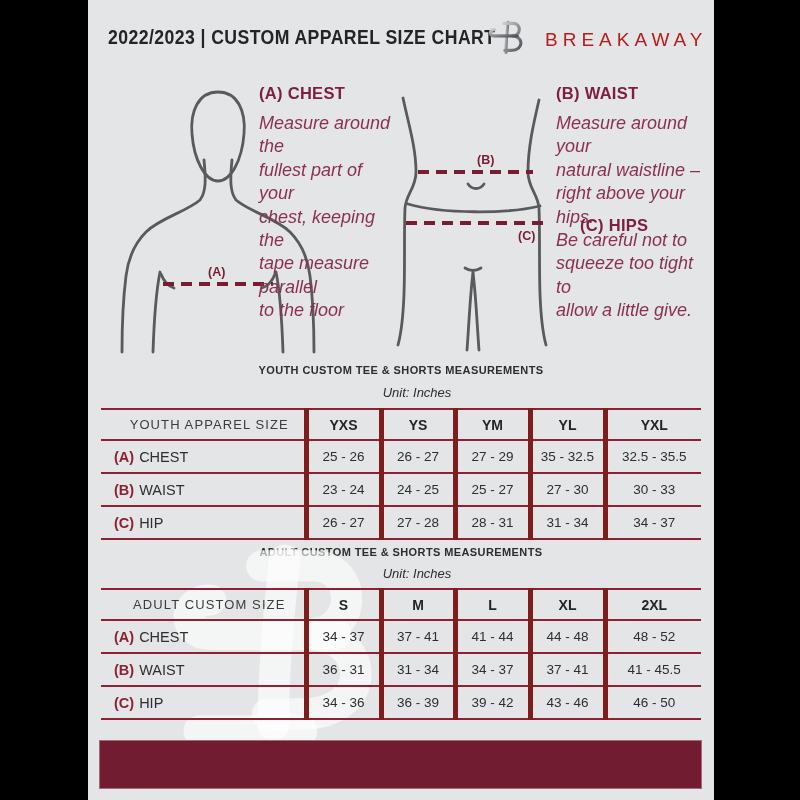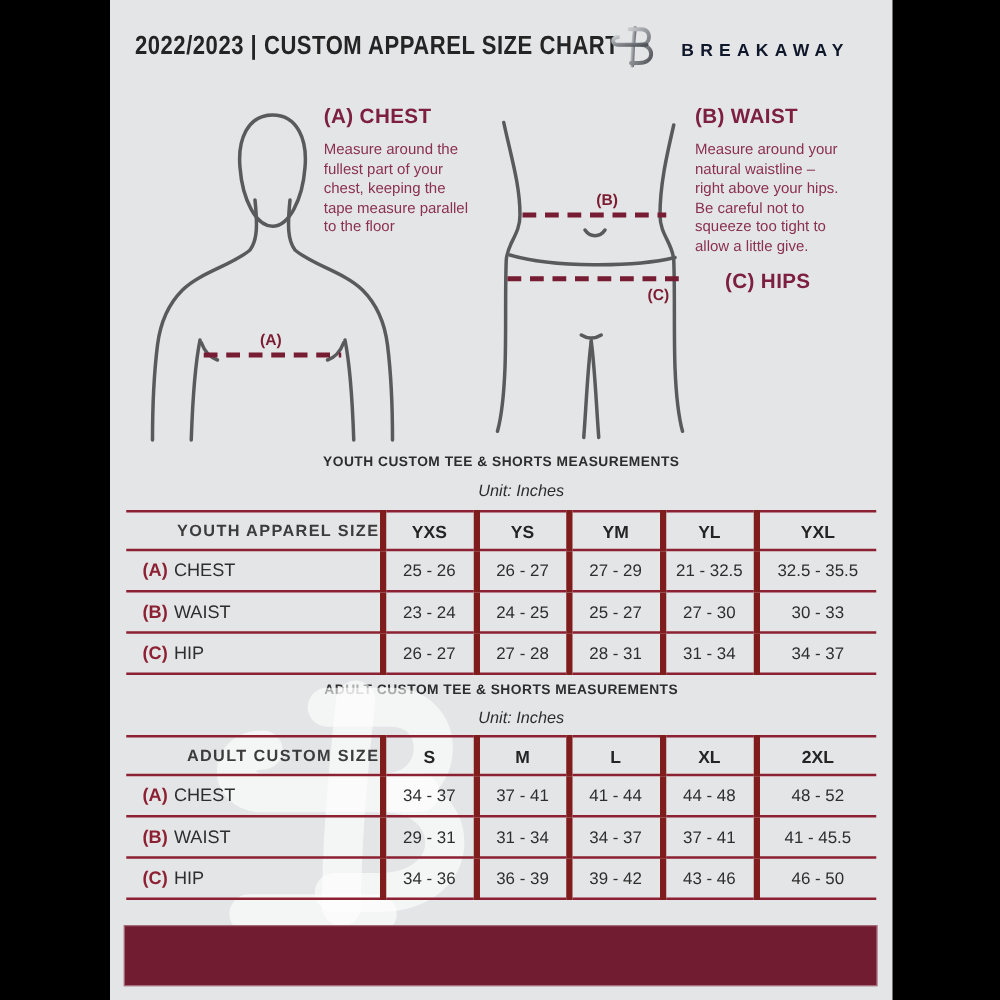--- a/index.html
+++ b/index.html
@@ -12,26 +12,26 @@
     background:#e4e5e7;
   }
   .abs{position:absolute}
 
   
   .hdr-title{
     left:20px;top:25px;font-size:21px;font-weight:700;color:#242424;
     letter-spacing:.5px;white-space:nowrap;transform:scaleX(.84);transform-origin:left top;
   }
   .brand{left:396px;top:18px;display:flex;align-items:center;gap:9px}
-  .brand-name{font-size:14px;font-weight:700;letter-spacing:5px;color:#0f172a;white-space:nowrap}
+  .brand-name{font-size:19px;font-weight:400;letter-spacing:5px;color:#b91c1c;white-space:nowrap}
 
   
   .guide{width:152px}
   .guide h3{margin:0 0 9px 0;font-size:16.5px;font-weight:700;color:#7d2040;letter-spacing:.3px}
-  .guide p{margin:0;font-size:12px;color:#8a3150;line-height:1.3;white-space:pre-line}
+  .guide p{margin:0;font-size:18px;font-style:italic;color:#8a3150;line-height:1.3;white-space:pre-line}
   #guide-chest{left:171px;top:84px;width:140px}
   #guide-waist{left:468px;top:84px}
   #guide-hips{left:492px;top:216px}
 
   
   .fig{overflow:visible}
   .fig path{fill:none;stroke:#595a5c;stroke-width:2.8;stroke-linecap:round}
   .fig .dash{stroke:#771d33;stroke-width:4;stroke-dasharray:11 7;stroke-linecap:butt}
   .fig text{font-family:"Liberation Sans",sans-serif;font-size:12.5px;font-weight:700;fill:#7b1c33}
 
@@ -41,21 +41,21 @@
 
   
   table.size-table{
     border-collapse:collapse;table-layout:fixed;width:600px;left:13px;z-index:2;
     background:transparent;
   }
   .size-table th,.size-table td{padding:0;overflow:hidden;white-space:nowrap}
   .size-table thead tr{height:31px;border-top:2px solid #8c2133;border-bottom:2px solid #8c2133}
   .size-table tbody tr{height:33px;border-bottom:2px solid #8c2133}
   .size-table th+th,.size-table td+td{border-left:5px solid #7f1d1d}
-  .size-table th.lbl{font-size:13px;font-weight:700;color:#3c3c3c;letter-spacing:1.1px;text-align:right;padding-left:14px}
+  .size-table th.lbl{font-size:13px;font-weight:400;color:#3c3c3c;letter-spacing:1.1px;text-align:center;padding-left:14px}
   .size-table th.sz{font-weight:700;font-size:14px;color:#242424;text-align:center}
   .size-table td{font-size:13.5px;color:#2e2e2e;text-align:center}
   .size-table td.rowlbl{text-align:left;padding-left:13px;font-size:14.5px}
   .rk{color:#8c2133;font-weight:700;margin-right:5px}
 
   
   #watermark{left:58px;top:543px;width:300px;height:228px;z-index:1}
   #watermark path{fill:none;stroke:rgba(255,255,255,.6);stroke-width:11;stroke-linecap:round}
   .footer-bar{
     left:11px;top:740px;width:603px;height:49px;background:#721c31;
@@ -161,21 +161,21 @@
         <th class="sz">YL</th>
         <th class="sz">YXL</th>
       </tr>
     </thead>
     <tbody>
       <tr>
         <td class="rowlbl"><span class="rk">(A)</span><span>CHEST</span></td>
         <td>25 - 26</td>
         <td>26 - 27</td>
         <td>27 - 29</td>
-        <td>21 - 32.5</td>
+        <td>35 - 32.5</td>
         <td>32.5 - 35.5</td>
       </tr>
       <tr>
         <td class="rowlbl"><span class="rk">(B)</span><span>WAIST</span></td>
         <td>23 - 24</td>
         <td>24 - 25</td>
         <td>25 - 27</td>
         <td>27 - 30</td>
         <td>30 - 33</td>
       </tr>
@@ -215,21 +215,21 @@
       <tr>
         <td class="rowlbl"><span class="rk">(A)</span><span>CHEST</span></td>
         <td>34 - 37</td>
         <td>37 - 41</td>
         <td>41 - 44</td>
         <td>44 - 48</td>
         <td>48 - 52</td>
       </tr>
       <tr>
         <td class="rowlbl"><span class="rk">(B)</span><span>WAIST</span></td>
-        <td>29 - 31</td>
+        <td>36 - 31</td>
         <td>31 - 34</td>
         <td>34 - 37</td>
         <td>37 - 41</td>
         <td>41 - 45.5</td>
       </tr>
       <tr>
         <td class="rowlbl"><span class="rk">(C)</span><span>HIP</span></td>
         <td>34 - 36</td>
         <td>36 - 39</td>
         <td>39 - 42</td>

